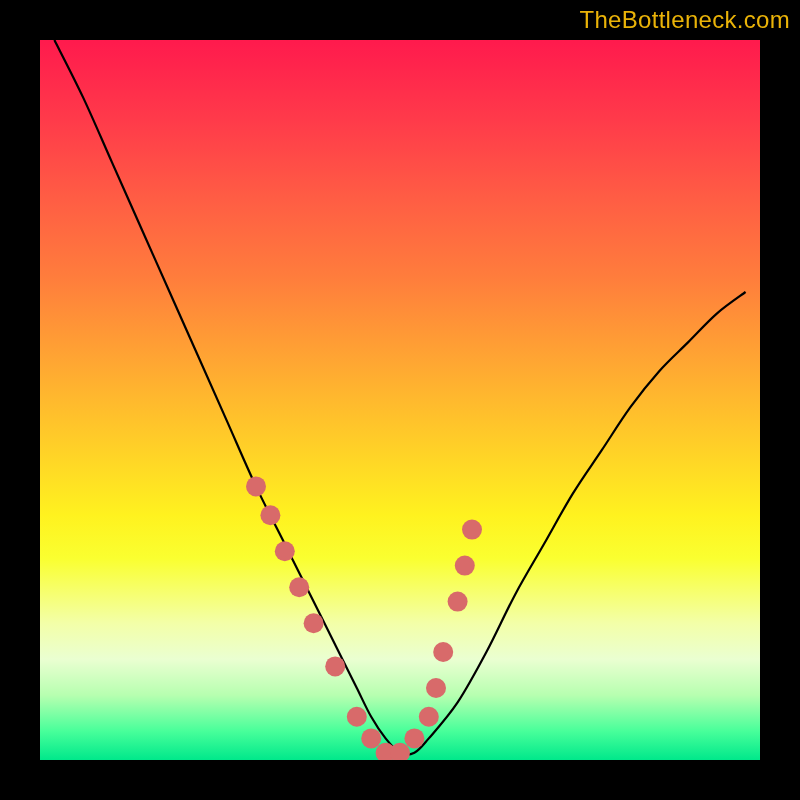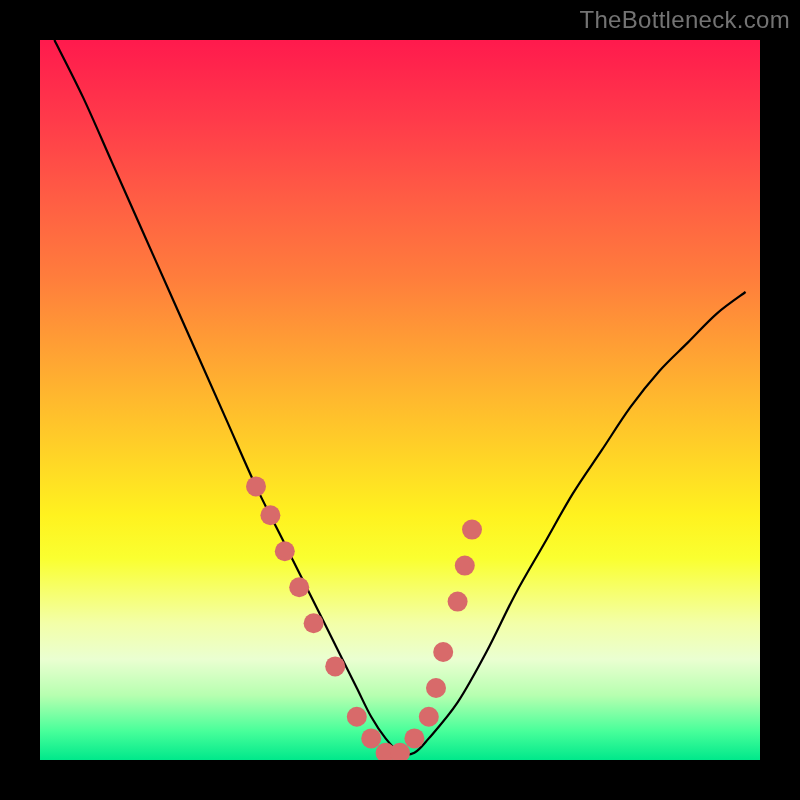--- a/index.html
+++ b/index.html
@@ -14,21 +14,21 @@
   .chart-container {
     position: relative;
     width: 800px;
     height: 800px;
     background: #000;
   }
   .watermark {
     position: absolute;
     top: 6px;
     right: 10px;
-    color: #737373;
+    color: #eab308;
     font-size: 24px;
     font-weight: 500;
     letter-spacing: 0.3px;
     z-index: 5;
   }
   .plot-area {
     position: absolute;
     left: 40px;
     top: 40px;
     width: 720px;

